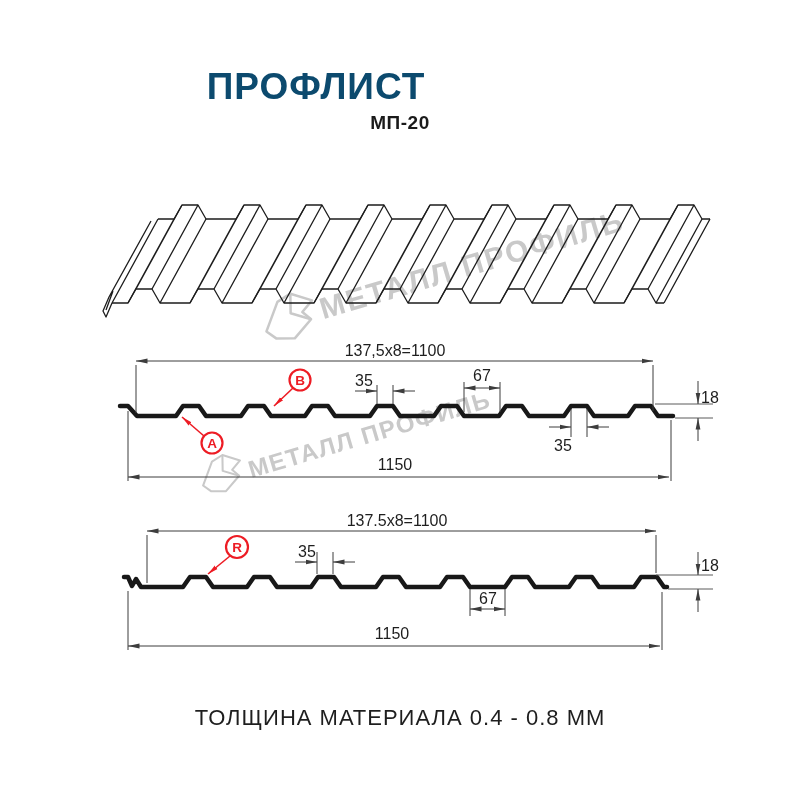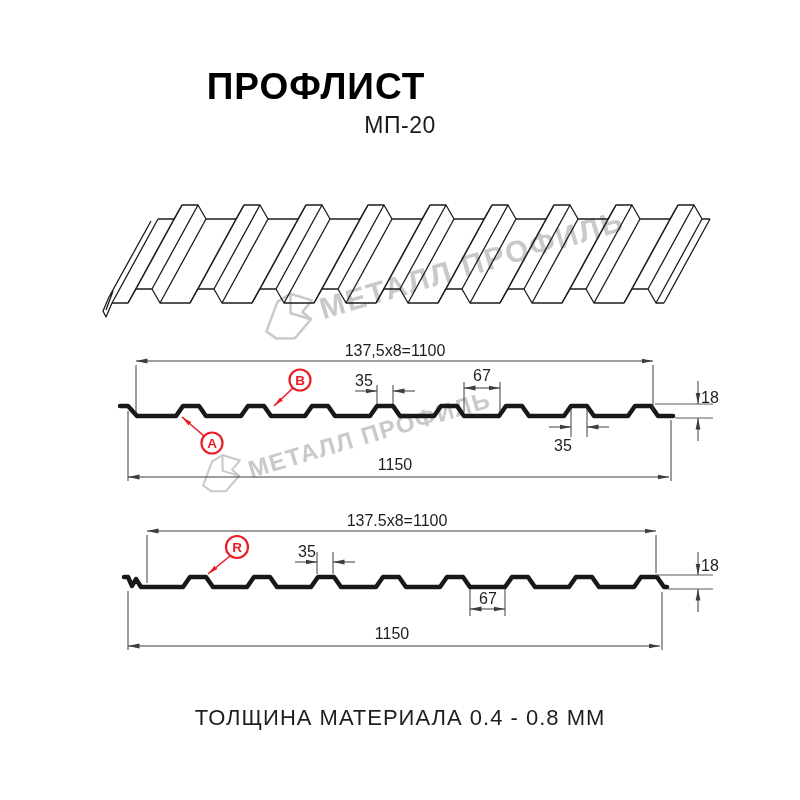--- a/index.html
+++ b/index.html
@@ -1,21 +1,21 @@
 <!DOCTYPE html>
 <html><head>
 <meta charset="utf-8">
 <style>
   html,body{margin:0;padding:0;background:#ffffff;}
   .page{position:relative;width:800px;height:800px;background:#fff;overflow:hidden;
         font-family:"Liberation Sans",sans-serif;}
   .title{position:absolute;top:66px;left:0;width:632px;text-align:center;
-         font-size:37px;font-weight:800;letter-spacing:1px;color:#000000;}
+         font-size:37px;font-weight:800;letter-spacing:1px;color:#0c4a6e;}
   .subtitle{position:absolute;top:112px;left:0;width:800px;text-align:center;
-            font-size:23px;font-weight:400;letter-spacing:.5px;color:#1a1a1a;}
+            font-size:19px;font-weight:700;letter-spacing:.5px;color:#1a1a1a;}
   .footer{position:absolute;top:705px;left:0;width:800px;text-align:center;
           font-size:22px;font-weight:500;letter-spacing:1px;color:#1e1e1e;}
   svg{position:absolute;top:0;left:0;}
   .thin{stroke:#3d3d3d;stroke-width:1;fill:none;}
   .ref{stroke:#5a5a5a;stroke-width:1;fill:none;}
   .profile{stroke:#181818;stroke-width:4.5;fill:none;stroke-linejoin:round;stroke-linecap:round;}
   .sheet3d{stroke:#1d1d1d;stroke-width:1.3;fill:none;stroke-linejoin:round;}
   .dimtxt{font:16px "Liberation Sans",sans-serif;fill:#1e1e1e;}
   .lbltxt{font:600 13.5px "Liberation Sans",sans-serif;fill:#ed1c24;}
   .lblcir{stroke:#ed1c24;stroke-width:2.2;fill:none;}

